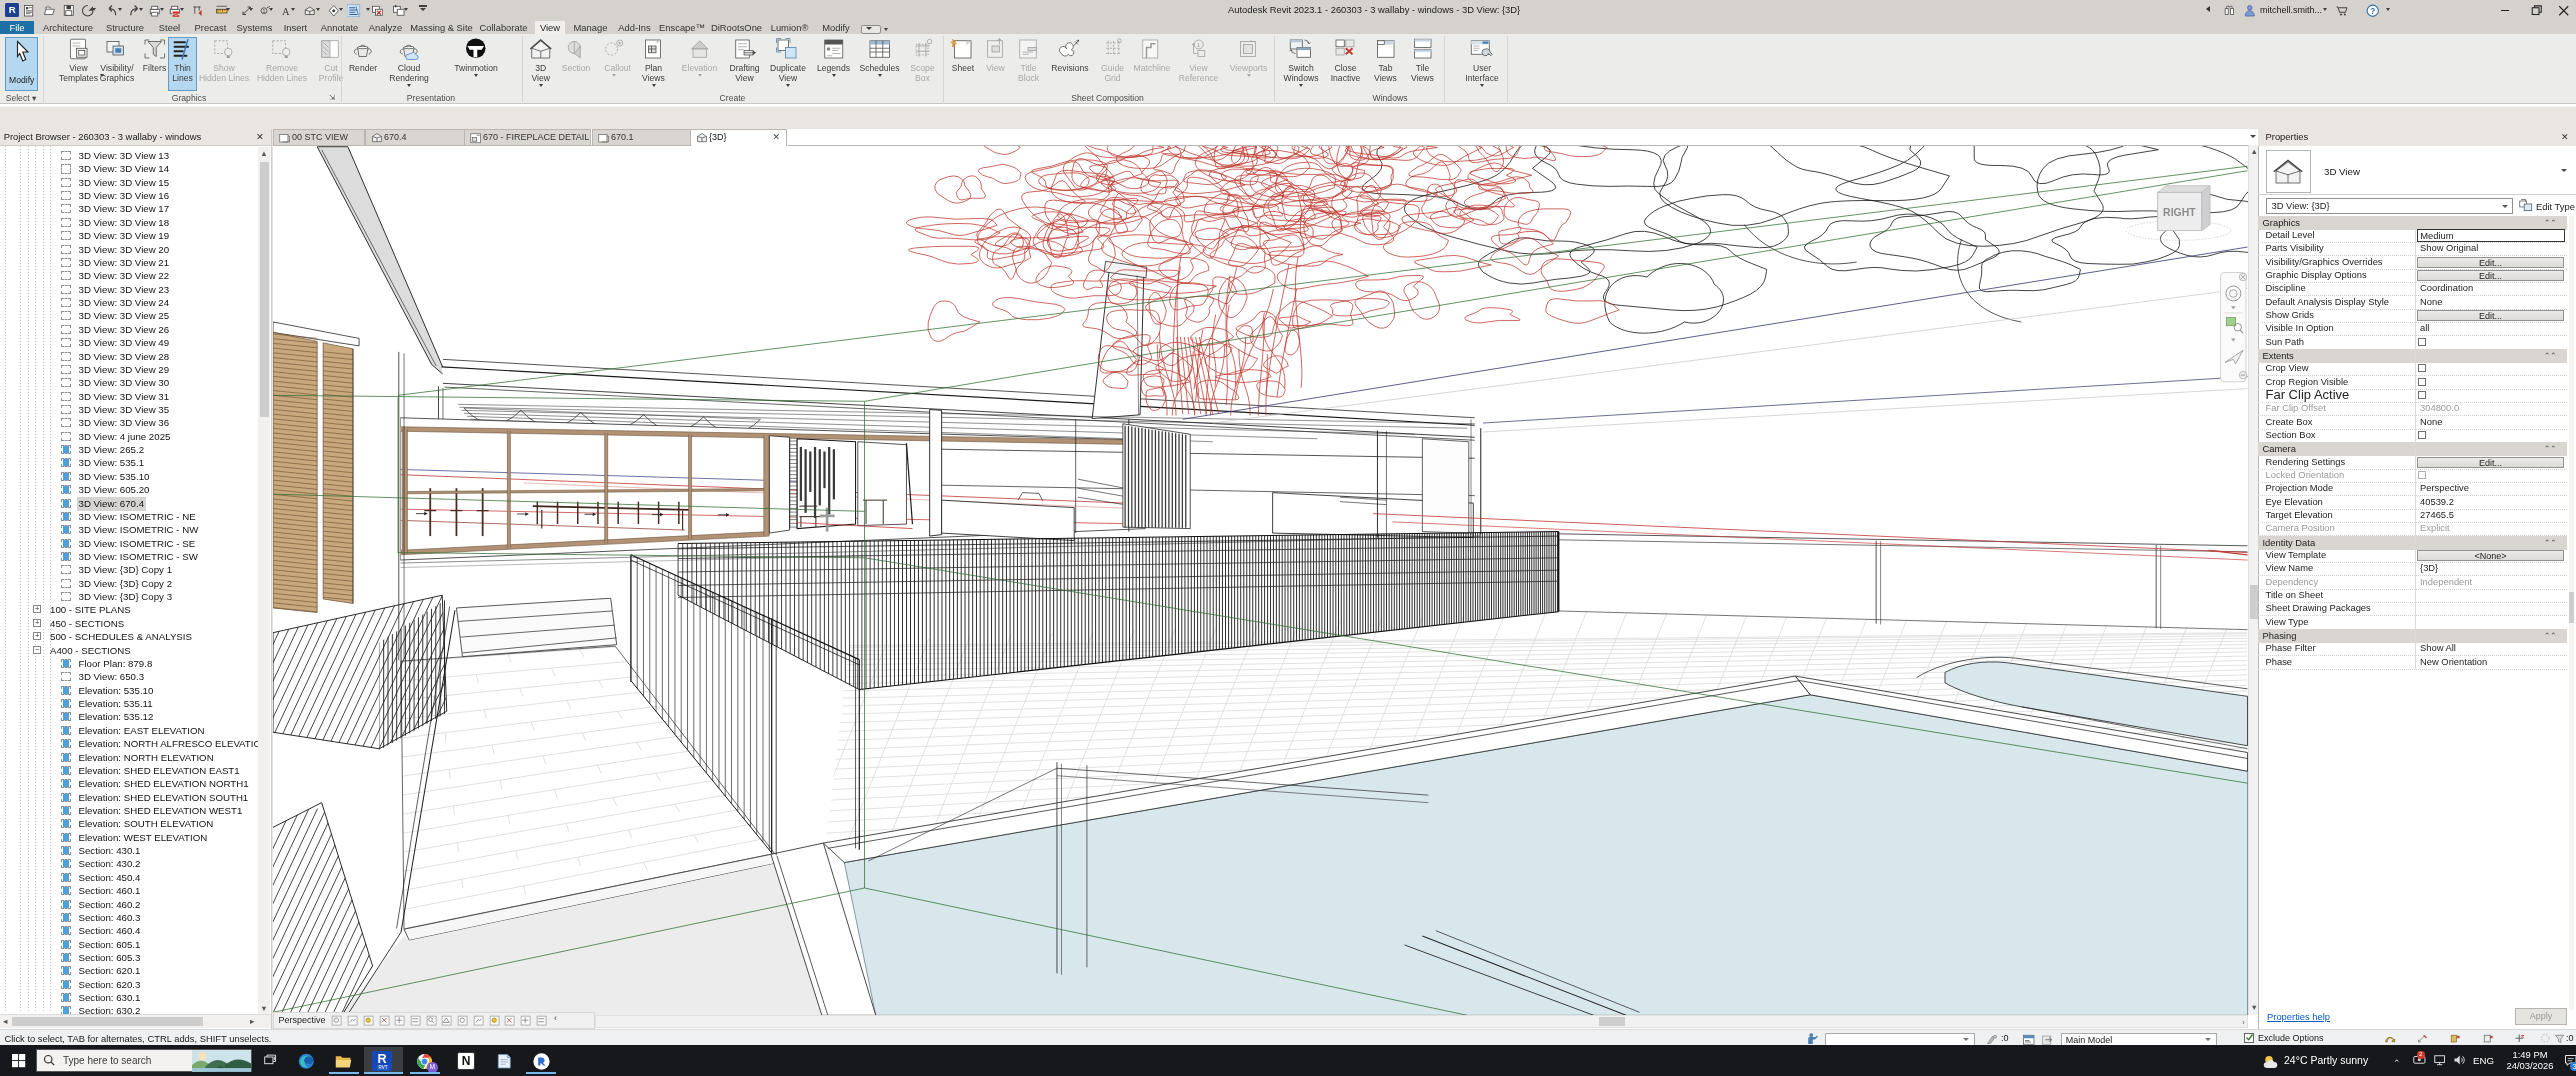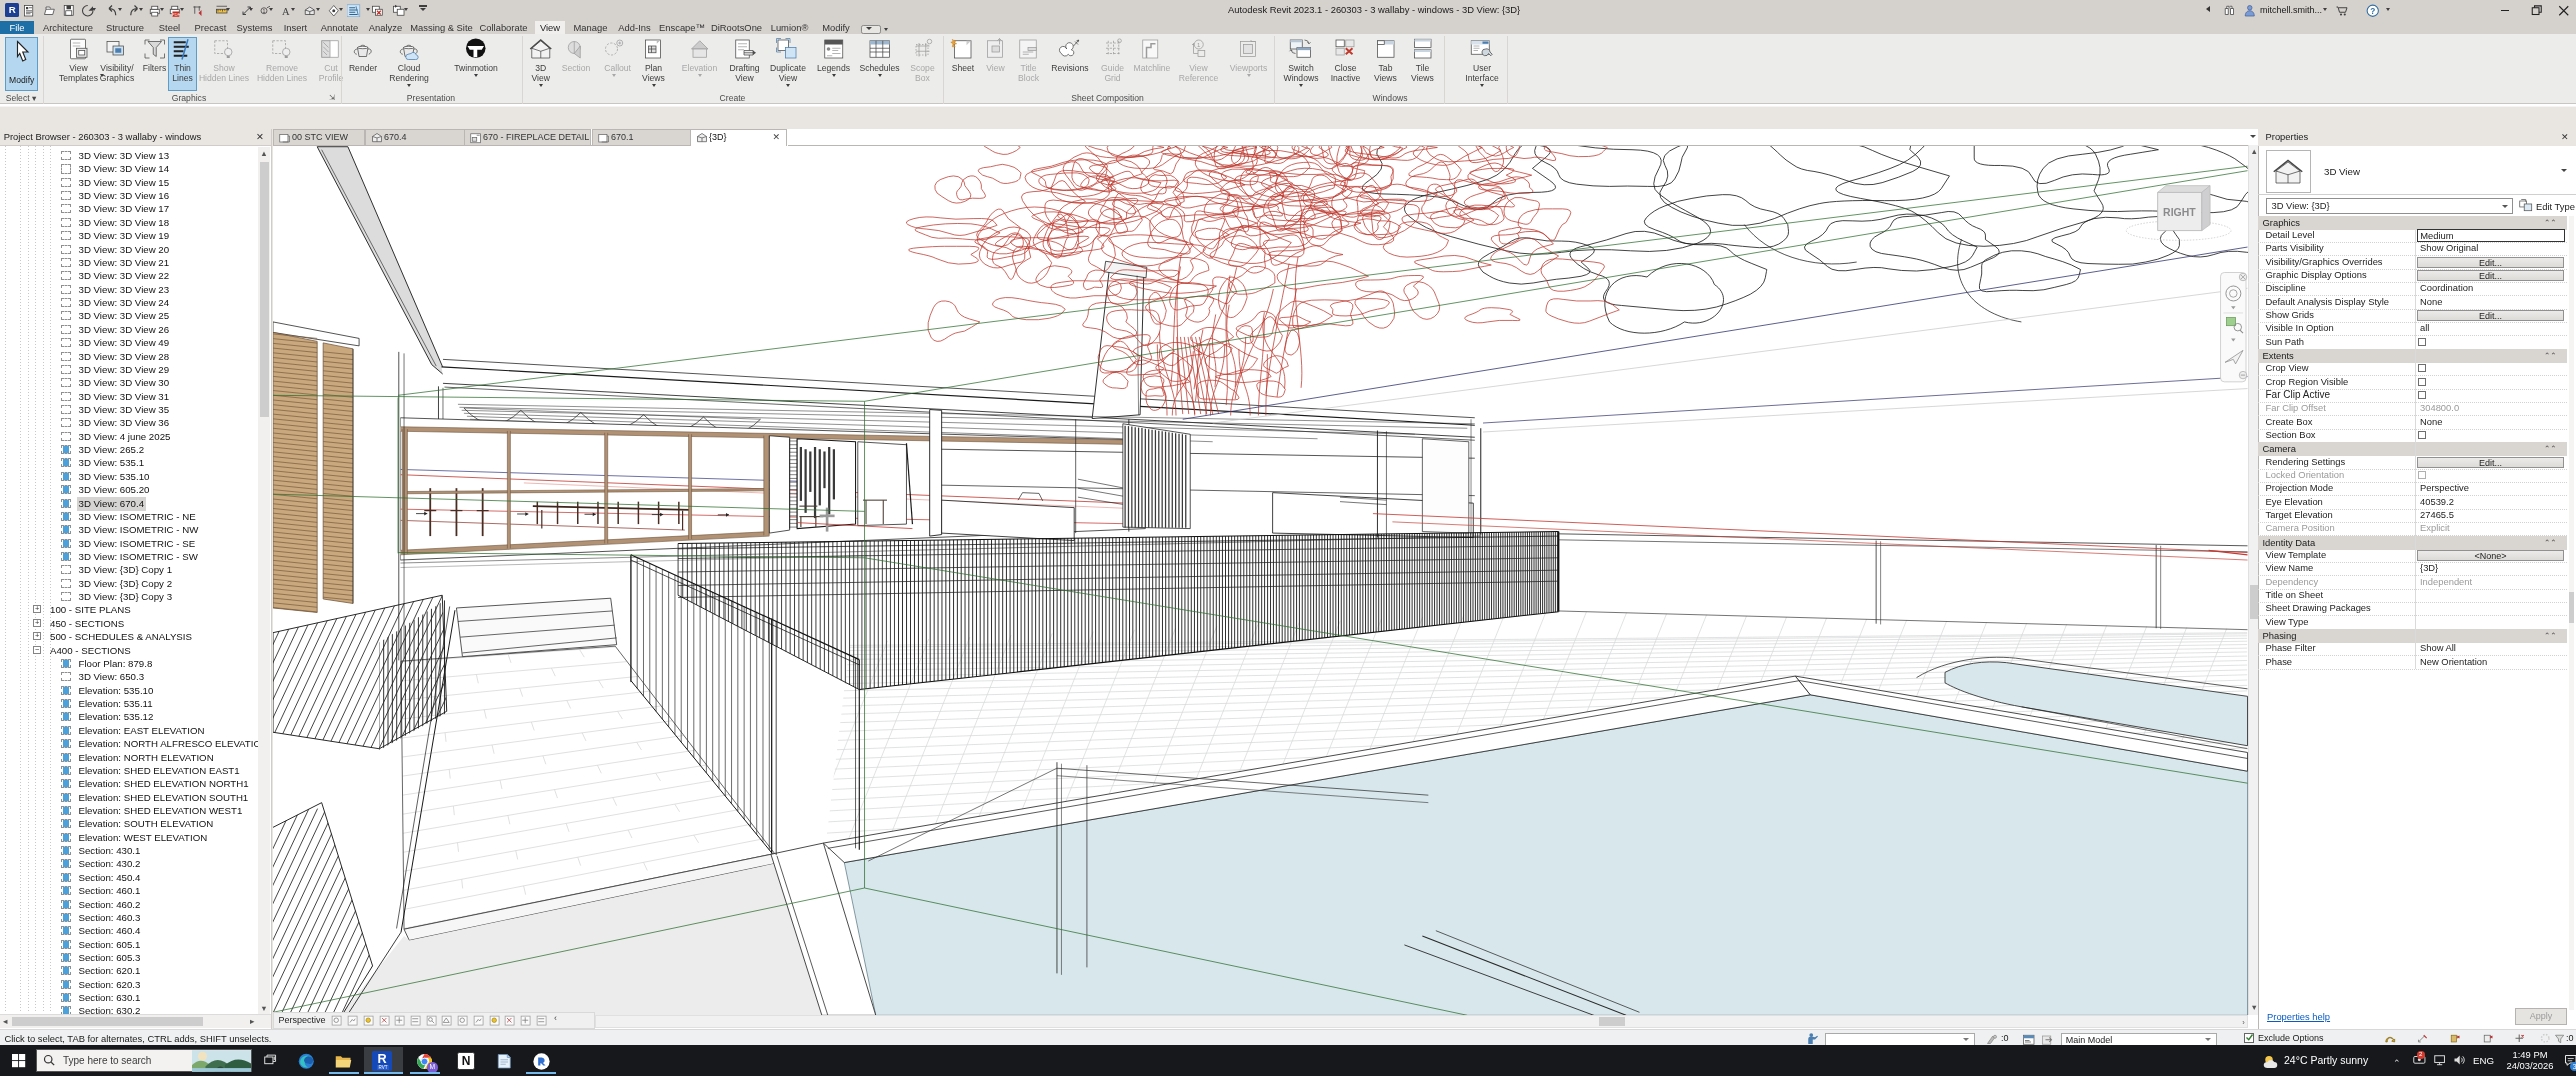--- a/index.html
+++ b/index.html
@@ -2108,21 +2108,21 @@
 <div class="phead" style="left:2258px;position:absolute;top:349px;width:309px;">Extents<span style="position:absolute;right:10.5px;top:0;font-size:7.5px;color:#555;">⌃⌃</span></div>
 <div class="ab" style="left:2258px;top:362px;width:309px;height:13.5px;border-bottom:0.7px dotted #d2d2d2;">
       <span style="position:absolute;left:7.5px;font-size:9.4px;line-height:12.7px;white-space:nowrap;">Crop View</span>
       <span style="position:absolute;left:160px;top:1.9px;width:8.2px;height:8.2px;border:0.7px solid #6e6e6e;background:#fff;"></span>
     </div>
 <div class="ab" style="left:2258px;top:376px;width:309px;height:13.5px;border-bottom:0.7px dotted #d2d2d2;">
       <span style="position:absolute;left:7.5px;font-size:9.4px;line-height:12.7px;white-space:nowrap;">Crop Region Visible</span>
       <span style="position:absolute;left:160px;top:1.9px;width:8.2px;height:8.2px;border:0.7px solid #6e6e6e;background:#fff;"></span>
     </div>
 <div class="ab" style="left:2258px;top:389px;width:309px;height:13.5px;border-bottom:0.7px dotted #d2d2d2;">
-      <span style="position:absolute;left:7.5px;font-size:10px;line-height:12.7px;white-space:nowrap;">Far Clip Active</span>
+      <span style="position:absolute;left:7.5px;font-size:13px;line-height:12.7px;white-space:nowrap;">Far Clip Active</span>
       <span style="position:absolute;left:160px;top:1.9px;width:8.2px;height:8.2px;border:0.7px solid #6e6e6e;background:#fff;"></span>
     </div>
 <div class="ab" style="left:2258px;top:402px;width:309px;height:13.5px;border-bottom:0.7px dotted #d2d2d2;">
       <span style="position:absolute;left:7.5px;color:#9a9a9a;font-size:9.4px;line-height:12.7px;white-space:nowrap;">Far Clip Offset</span>
       <span style="position:absolute;left:162px;color:#9a9a9a;font-size:9.4px;line-height:12.7px;">304800.0</span>
     </div>
 <div class="ab" style="left:2258px;top:416px;width:309px;height:13.5px;border-bottom:0.7px dotted #d2d2d2;">
       <span style="position:absolute;left:7.5px;font-size:9.4px;line-height:12.7px;white-space:nowrap;">Create Box</span>
       <span style="position:absolute;left:162px;font-size:9.4px;line-height:12.7px;">None</span>
     </div>

